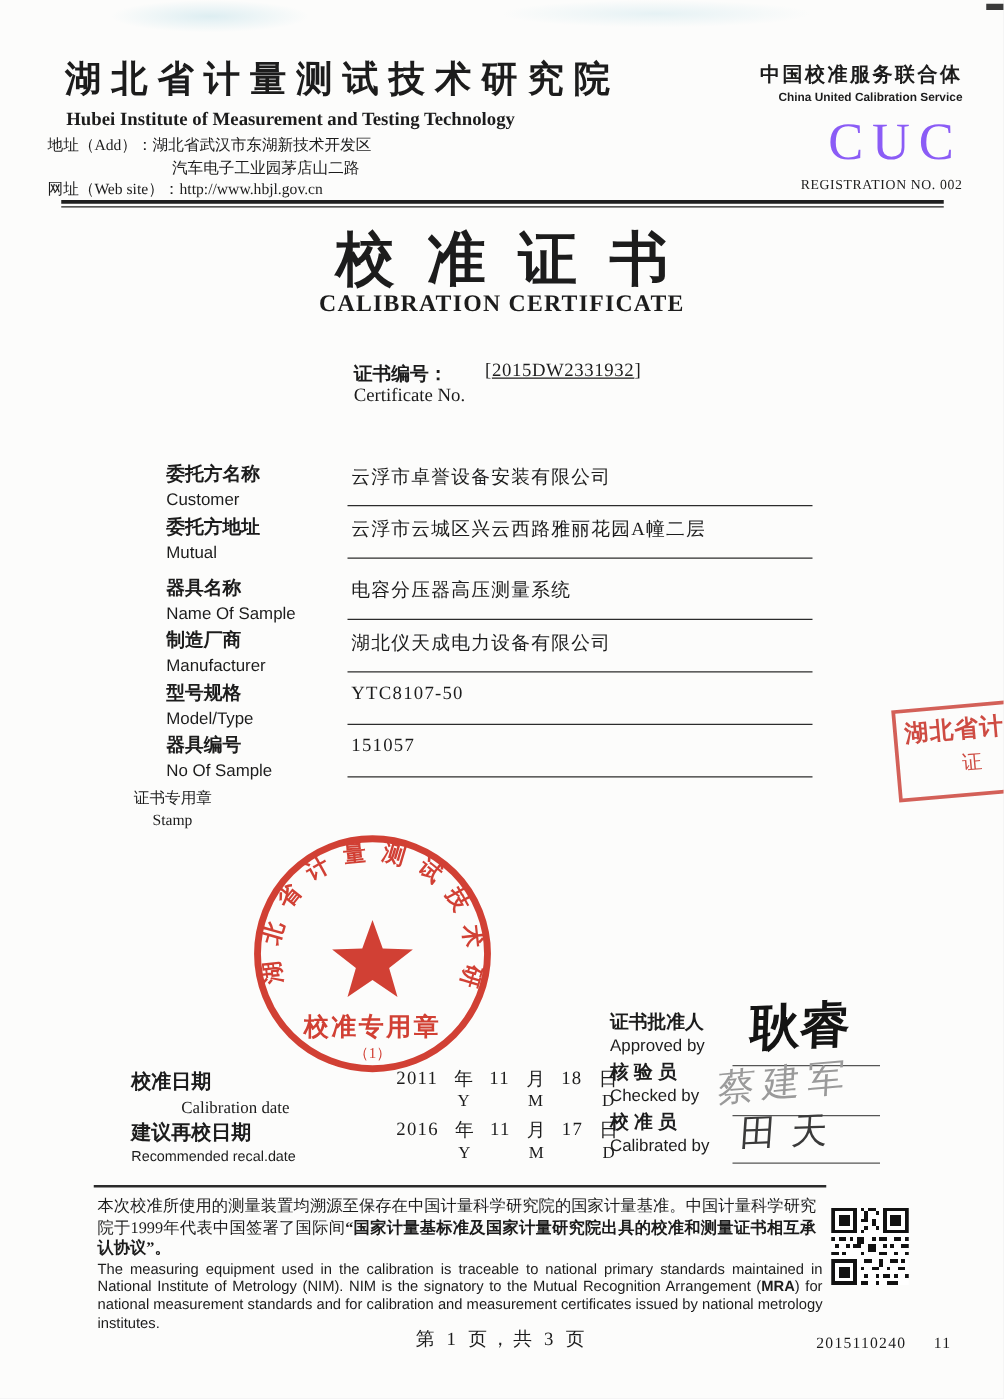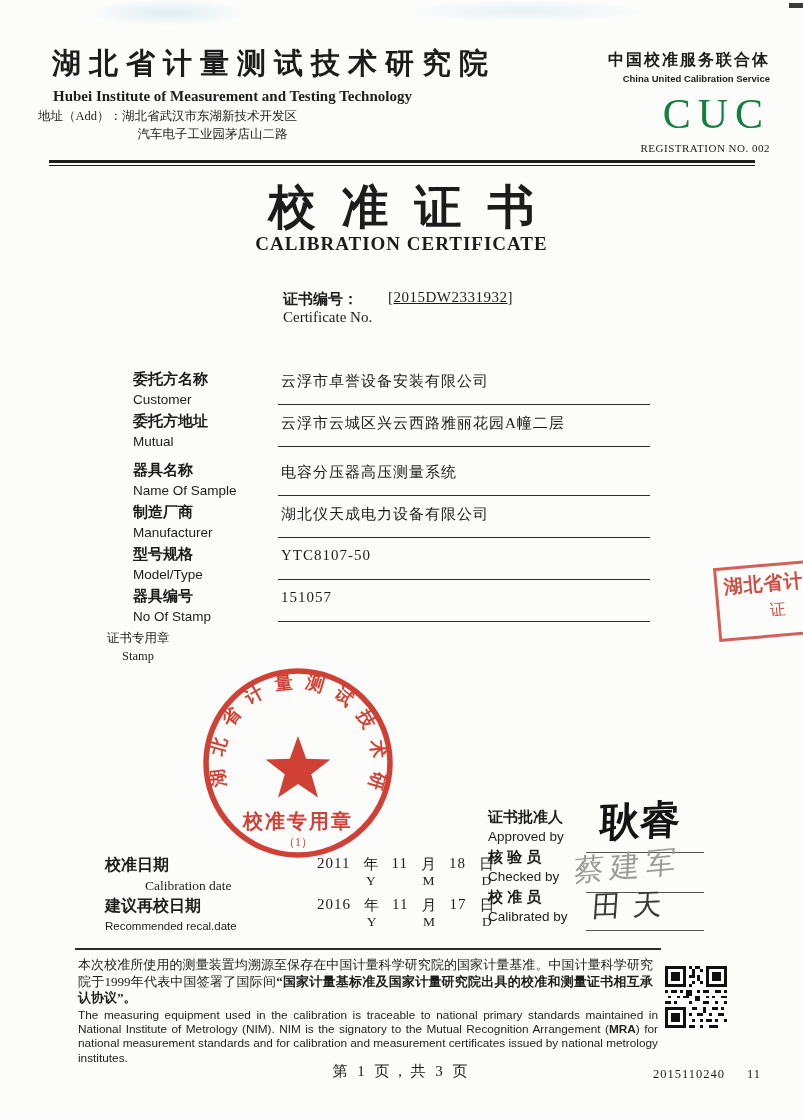--- a/index.html
+++ b/index.html
@@ -12,21 +12,21 @@
   
   .inst-cn { left:52px; top:44px; font-size:29px; font-weight:bold; letter-spacing:8px; white-space:nowrap; }
   .inst-en { left:53px; top:88px; font-size:15px; font-weight:bold; }
   .contact { font-size:12.5px; line-height:17.5px; white-space:nowrap; }
   .contact-left  { left:38px;  top:108px; }
   .contact-left .indent { padding-left:90px;text-align:center; }
   .contact-right { left:394px; top:108px; }
   .cuc-box { left:556px; top:50px; width:214px; text-align:right; }
   .cuc-cn { font-size:16px; font-weight:bold; letter-spacing:2px; }
   .cuc-en { font-size:9.5px; font-weight:bold; margin-top:2px; }
-  .cuc-logo { font-size:42px; letter-spacing:7px; color:#15803d; margin-top:6px; font-family:"Liberation Serif","DejaVu Serif",serif; }
+  .cuc-logo { font-size:42px; letter-spacing:7px; color:#8b5cf6; margin-top:6px; font-family:"Liberation Serif","DejaVu Serif",serif; }
   .cuc-reg { font-size:11px; margin-top:4px; letter-spacing:.5px; font-family:"Liberation Serif","DejaVu Serif",serif; }
   .dbl-rule { left:49px; top:160px; width:706px; height:6px; border-top:3px solid #1f1f1f; border-bottom:1px solid #1f1f1f; }
 
   
   .title-cn { left:0; top:176px; width:100%; text-align:center; font-size:47px; font-weight:bold; letter-spacing:26px; text-indent:26px; }
   .title-en { left:0; top:233px; width:100%; text-align:center; font-size:19px; font-weight:bold; letter-spacing:1px; }
 
   
   .certno-cn { left:283px; top:290px; font-size:15px; font-weight:bold; }
   .certno-val { left:388px; top:289px; font-size:15px; letter-spacing:.5px; }
@@ -92,20 +92,21 @@
   <div class="abs smudge1"></div>
   <div class="abs smudge2"></div>
   <div class="abs corner-dash"></div>
 
   <div class="abs inst-cn serif">湖北省计量测试技术研究院</div>
   <div class="abs inst-en serif">Hubei Institute of Measurement and Testing Technology</div>
 
   <div class="abs contact contact-left serif">
     <div><span>地址（Add）：</span><span>湖北省武汉市东湖新技术开发区</span></div>
     <div class="indent">汽车电子工业园茅店山二路</div>
+    <div><span>网址（Web site）：</span><span>http://www.hbjl.gov.cn</span></div>
   </div>
 
 
   <div class="abs cuc-box">
     <div class="cuc-cn">中国校准服务联合体</div>
     <div class="cuc-en">China United Calibration Service</div>
     <div class="cuc-logo">CUC</div>
     <div class="cuc-reg">REGISTRATION NO. 002</div>
   </div>
 
@@ -148,21 +149,21 @@
 
   <div class="abs flabel" style="top:545px">
     <div class="cn">型号规格</div>
     <div class="en">Model/Type</div>
   </div>
   <div class="abs fvalue serif" style="top:547px">YTC8107-50</div>
   <div class="abs uline" style="top:579px"></div>
 
   <div class="abs flabel" style="top:587px">
     <div class="cn">器具编号</div>
-    <div class="en">No Of Stamp</div>
+    <div class="en">No Of Sample</div>
   </div>
   <div class="abs fvalue serif" style="top:589px">151057</div>
   <div class="abs uline" style="top:621px"></div>
 
   <div class="abs stamp-cn serif">证书专用章</div>
   <div class="abs stamp-en serif">Stamp</div>
 
   <svg class="abs" style="left:198px; top:660px;" width="200" height="200" viewBox="0 0 200 200">
     <defs>
       <path id="sealArc" d="M 29.5 128.7 A 75 75 0 1 1 170.5 128.7" fill="none"></path>

